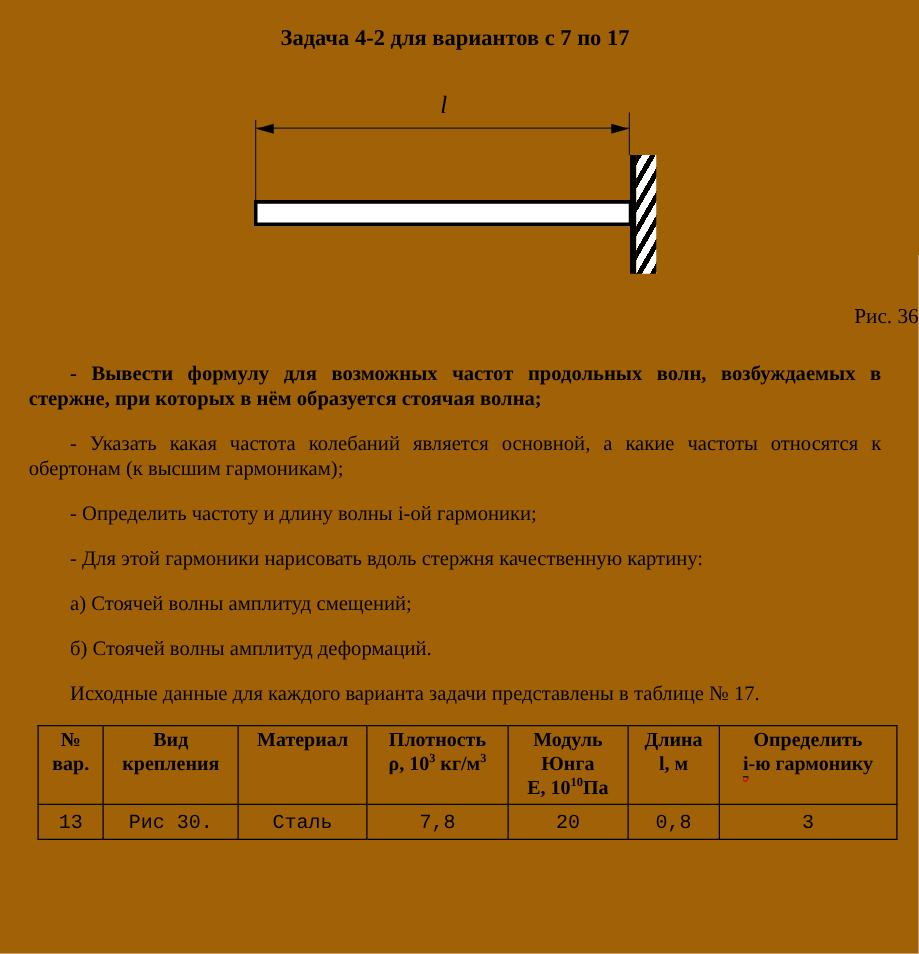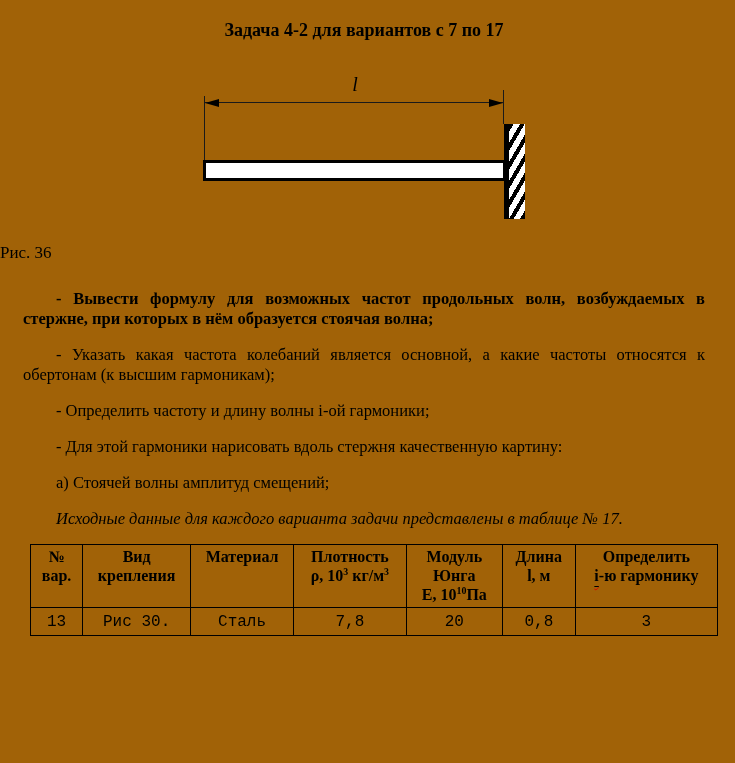--- a/index.html
+++ b/index.html
@@ -25,21 +25,21 @@
     line-height: 20px;
   }
   .para {
     margin: 0 30px 16px 23px;
     text-align: justify;
     text-indent: 33px;
     line-height: 20px;
   }
   .para.intro { margin-top: 18px; margin-bottom: 0; }
   .para.first-task { margin-top: 26px; font-weight: bold; }
-  .para.closing { margin-bottom: 0; font-style: italic; }
+  .para.closing { margin-bottom: 0; }
 
   
   .figure {
     position: relative;
     height: 165px;
     margin-top: 32px;
   }
   .length-label {
     position: absolute;
     left: 340px; top: 1px;
@@ -98,21 +98,21 @@
     background: #000;
   }
   .wall-hatch {
     position: absolute;
     left: 509px; top: 52px;
     width: 16px; height: 95px;
     background: repeating-linear-gradient(120deg, #000 0 4px, #ffffff 4px 9.5px);
   }
   .figure-caption {
     margin: 6px 0 0 0;
-    text-align: left;
+    text-align: right;
     font-size: 17px;
     line-height: 20px;
   }
 
   
   .data-table {
     width: 688px;
     margin: 15px 0 0 30px;
     border-collapse: collapse;
     table-layout: fixed;
@@ -169,20 +169,21 @@
     <div class="wall-hatch"></div>
   </div>
 
   <p class="figure-caption">Рис. 36</p>
 
   <p class="para first-task">- Вывести формулу для возможных частот продольных волн, возбуждаемых в стержне, при которых в нём образуется стоячая волна;</p>
   <p class="para">- Указать какая частота колебаний является основной, а какие частоты относятся к обертонам (к высшим гармоникам);</p>
   <p class="para">- Определить частоту и длину волны i-ой гармоники;</p>
   <p class="para">- Для этой гармоники нарисовать вдоль стержня качественную картину:</p>
   <p class="para">а) Стоячей волны амплитуд смещений;</p>
+  <p class="para">б) Стоячей волны амплитуд деформаций.</p>
 
   <p class="para closing">Исходные данные для каждого варианта задачи представлены в таблице № 17.</p>
 
   <table class="data-table">
     <colgroup>
       <col style="width:7.6%">
       <col style="width:15.7%">
       <col style="width:15.0%">
       <col style="width:16.4%">
       <col style="width:14.0%">

